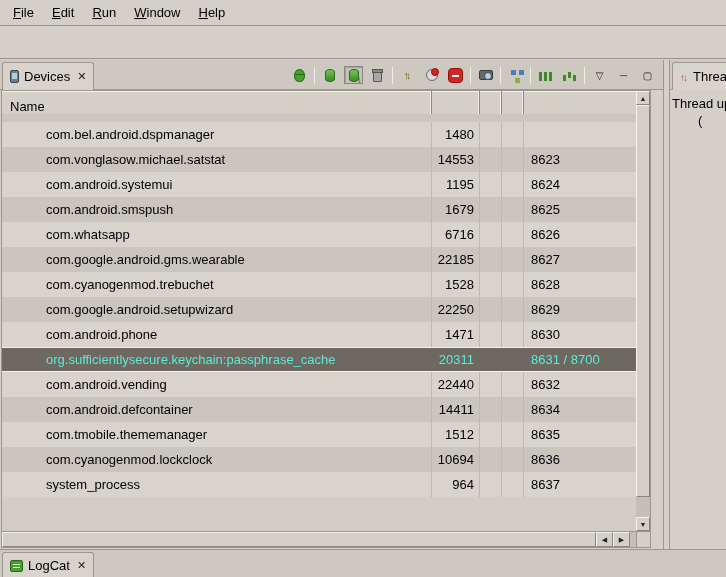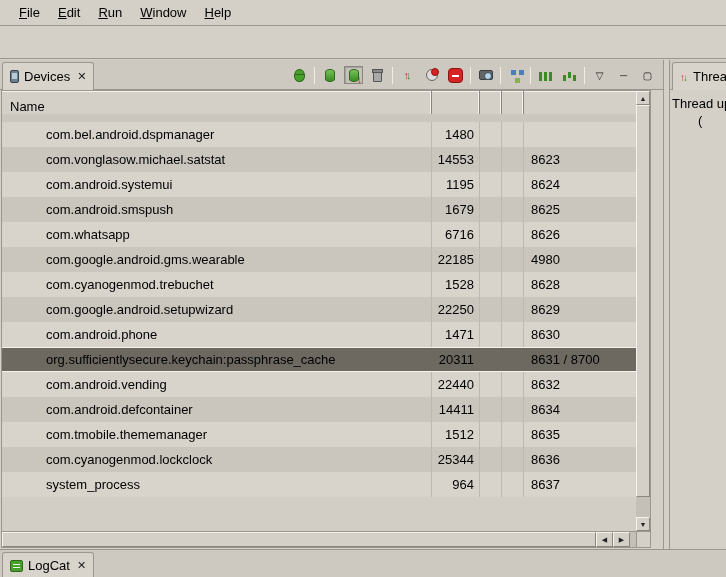--- a/index.html
+++ b/index.html
@@ -6,21 +6,21 @@
   html,body { width:726px; height:577px; }
   body {
     background:#d4d0c8;
     font-family:"Liberation Sans", sans-serif;
     font-size:13px; color:#000;
     overflow:hidden; position:relative;
   }
 
   
   .menubar { position:absolute; top:0; left:0; right:0; height:26px;
-    border-bottom:1px solid #9b978f; background:#d4d0c8; padding-left:10px;
+    border-bottom:1px solid #9b978f; background:#d4d0c8; padding-left:4px;
     display:flex; align-items:center; }
   .menu-item { display:inline-block; padding:4px 9px; cursor:default; }
   .menu-item::first-letter { text-decoration:underline; }
 
   
   .toolbar-strip { position:absolute; top:27px; left:0; right:0; height:32px;
     border-bottom:1px solid #9b978f; background:#d4d0c8; }
 
   
   .main { position:absolute; top:60px; left:0; right:0; height:489px; display:flex; }
@@ -116,21 +116,21 @@
     overflow:hidden; background:#d2cec6; }
   .partial-strip { height:8px; background:#cbc7bf; }
   .row { height:25px; display:flex; cursor:default; }
   .rows-host .row:nth-child(odd) { background:#d8d4cc; }
   .rows-host .row:nth-child(even) { background:#cac6be; }
   .cell { height:100%; display:flex; align-items:center; border-right:1px solid #bdb9b1; }
   .cell-name { width:430px; padding-left:44px; white-space:nowrap; overflow:hidden; }
   .cell-pid { width:48px; justify-content:flex-end; padding-right:5px; }
   .cell-a { width:22px; } .cell-b { width:22px; }
   .cell-port { flex:1; padding-left:7px; border-right:none; }
-  .rows-host .row.selected { background:#6d6961; color:#000000;
+  .rows-host .row.selected { background:#6d6961; color:#5eead4;
     border-top:1px solid #f2f2f0; border-bottom:1px solid #f2f2f0; }
   .row.selected .cell { border-right-color:transparent; }
 
   
   .sbtn { background:#d4d0c8; border:1px solid; border-color:#f4f2ee #8a867e #8a867e #f4f2ee;
     display:flex; align-items:center; justify-content:center; font-size:7px; color:#222; cursor:default; }
   .vscroll { position:absolute; top:0; right:0; bottom:16px; width:14px; background:#c4c0b8; }
   .vs-up { position:absolute; top:0; left:0; width:14px; height:14px; }
   .vs-down { position:absolute; bottom:0; left:0; width:14px; height:14px; }
   .vthumb { position:absolute; left:0; right:0; top:14px; height:calc(100% - 48px);
@@ -269,21 +269,21 @@
           <div class="cell cell-pid">6716</div>
           <div class="cell cell-a"></div>
           <div class="cell cell-b"></div>
           <div class="cell cell-port">8626</div>
         </div>
             <div class="row">
           <div class="cell cell-name">com.google.android.gms.wearable</div>
           <div class="cell cell-pid">22185</div>
           <div class="cell cell-a"></div>
           <div class="cell cell-b"></div>
-          <div class="cell cell-port">4980</div>
+          <div class="cell cell-port">8627</div>
         </div>
             <div class="row">
           <div class="cell cell-name">com.cyanogenmod.trebuchet</div>
           <div class="cell cell-pid">1528</div>
           <div class="cell cell-a"></div>
           <div class="cell cell-b"></div>
           <div class="cell cell-port">8628</div>
         </div>
             <div class="row">
           <div class="cell cell-name">com.google.android.setupwizard</div>
@@ -322,21 +322,21 @@
         </div>
             <div class="row">
           <div class="cell cell-name">com.tmobile.thememanager</div>
           <div class="cell cell-pid">1512</div>
           <div class="cell cell-a"></div>
           <div class="cell cell-b"></div>
           <div class="cell cell-port">8635</div>
         </div>
             <div class="row">
           <div class="cell cell-name">com.cyanogenmod.lockclock</div>
-          <div class="cell cell-pid">25344</div>
+          <div class="cell cell-pid">10694</div>
           <div class="cell cell-a"></div>
           <div class="cell cell-b"></div>
           <div class="cell cell-port">8636</div>
         </div>
             <div class="row">
           <div class="cell cell-name">system_process</div>
           <div class="cell cell-pid">964</div>
           <div class="cell cell-a"></div>
           <div class="cell cell-b"></div>
           <div class="cell cell-port">8637</div>

